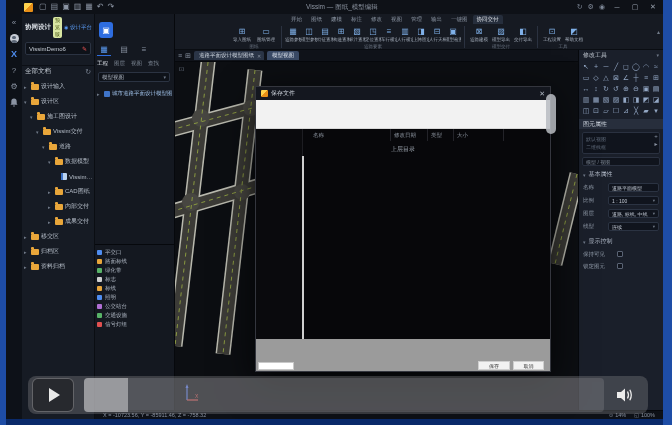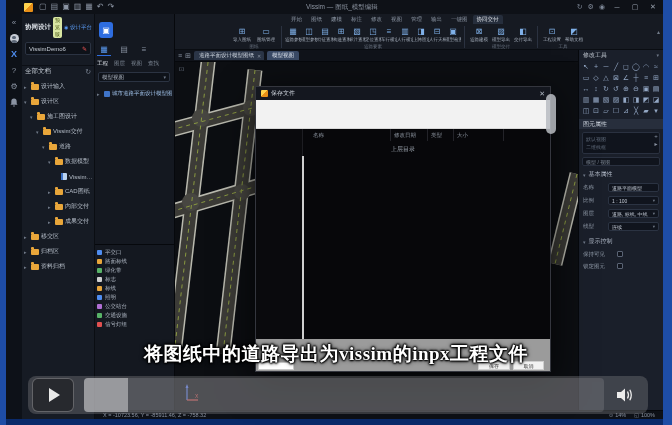--- a/index.html
+++ b/index.html
@@ -709,21 +709,20 @@
       <div class="dlg-empty">上层目录</div>
     </div>
     <div class="dlg-bottom">
       <input class="dlg-fname" value="" style="">
       <span class="dlg-btn save">保存</span>
       <span class="dlg-btn cancel">取消</span>
     </div>
   </div>
   <div class="dlg-scroll"></div>
 
-  <div class="subtitle">将图纸中的道路导出为vissim的inpx工程文件</div>
 
   <div class="player">
     <div class="play-btn">
       <span class="play-tri"></span>
     </div>
     <div class="prog">
       <div class="prog-played"></div>
     </div>
     <div class="vol">
       <svg width="20" height="16" viewBox="0 0 20 16">

